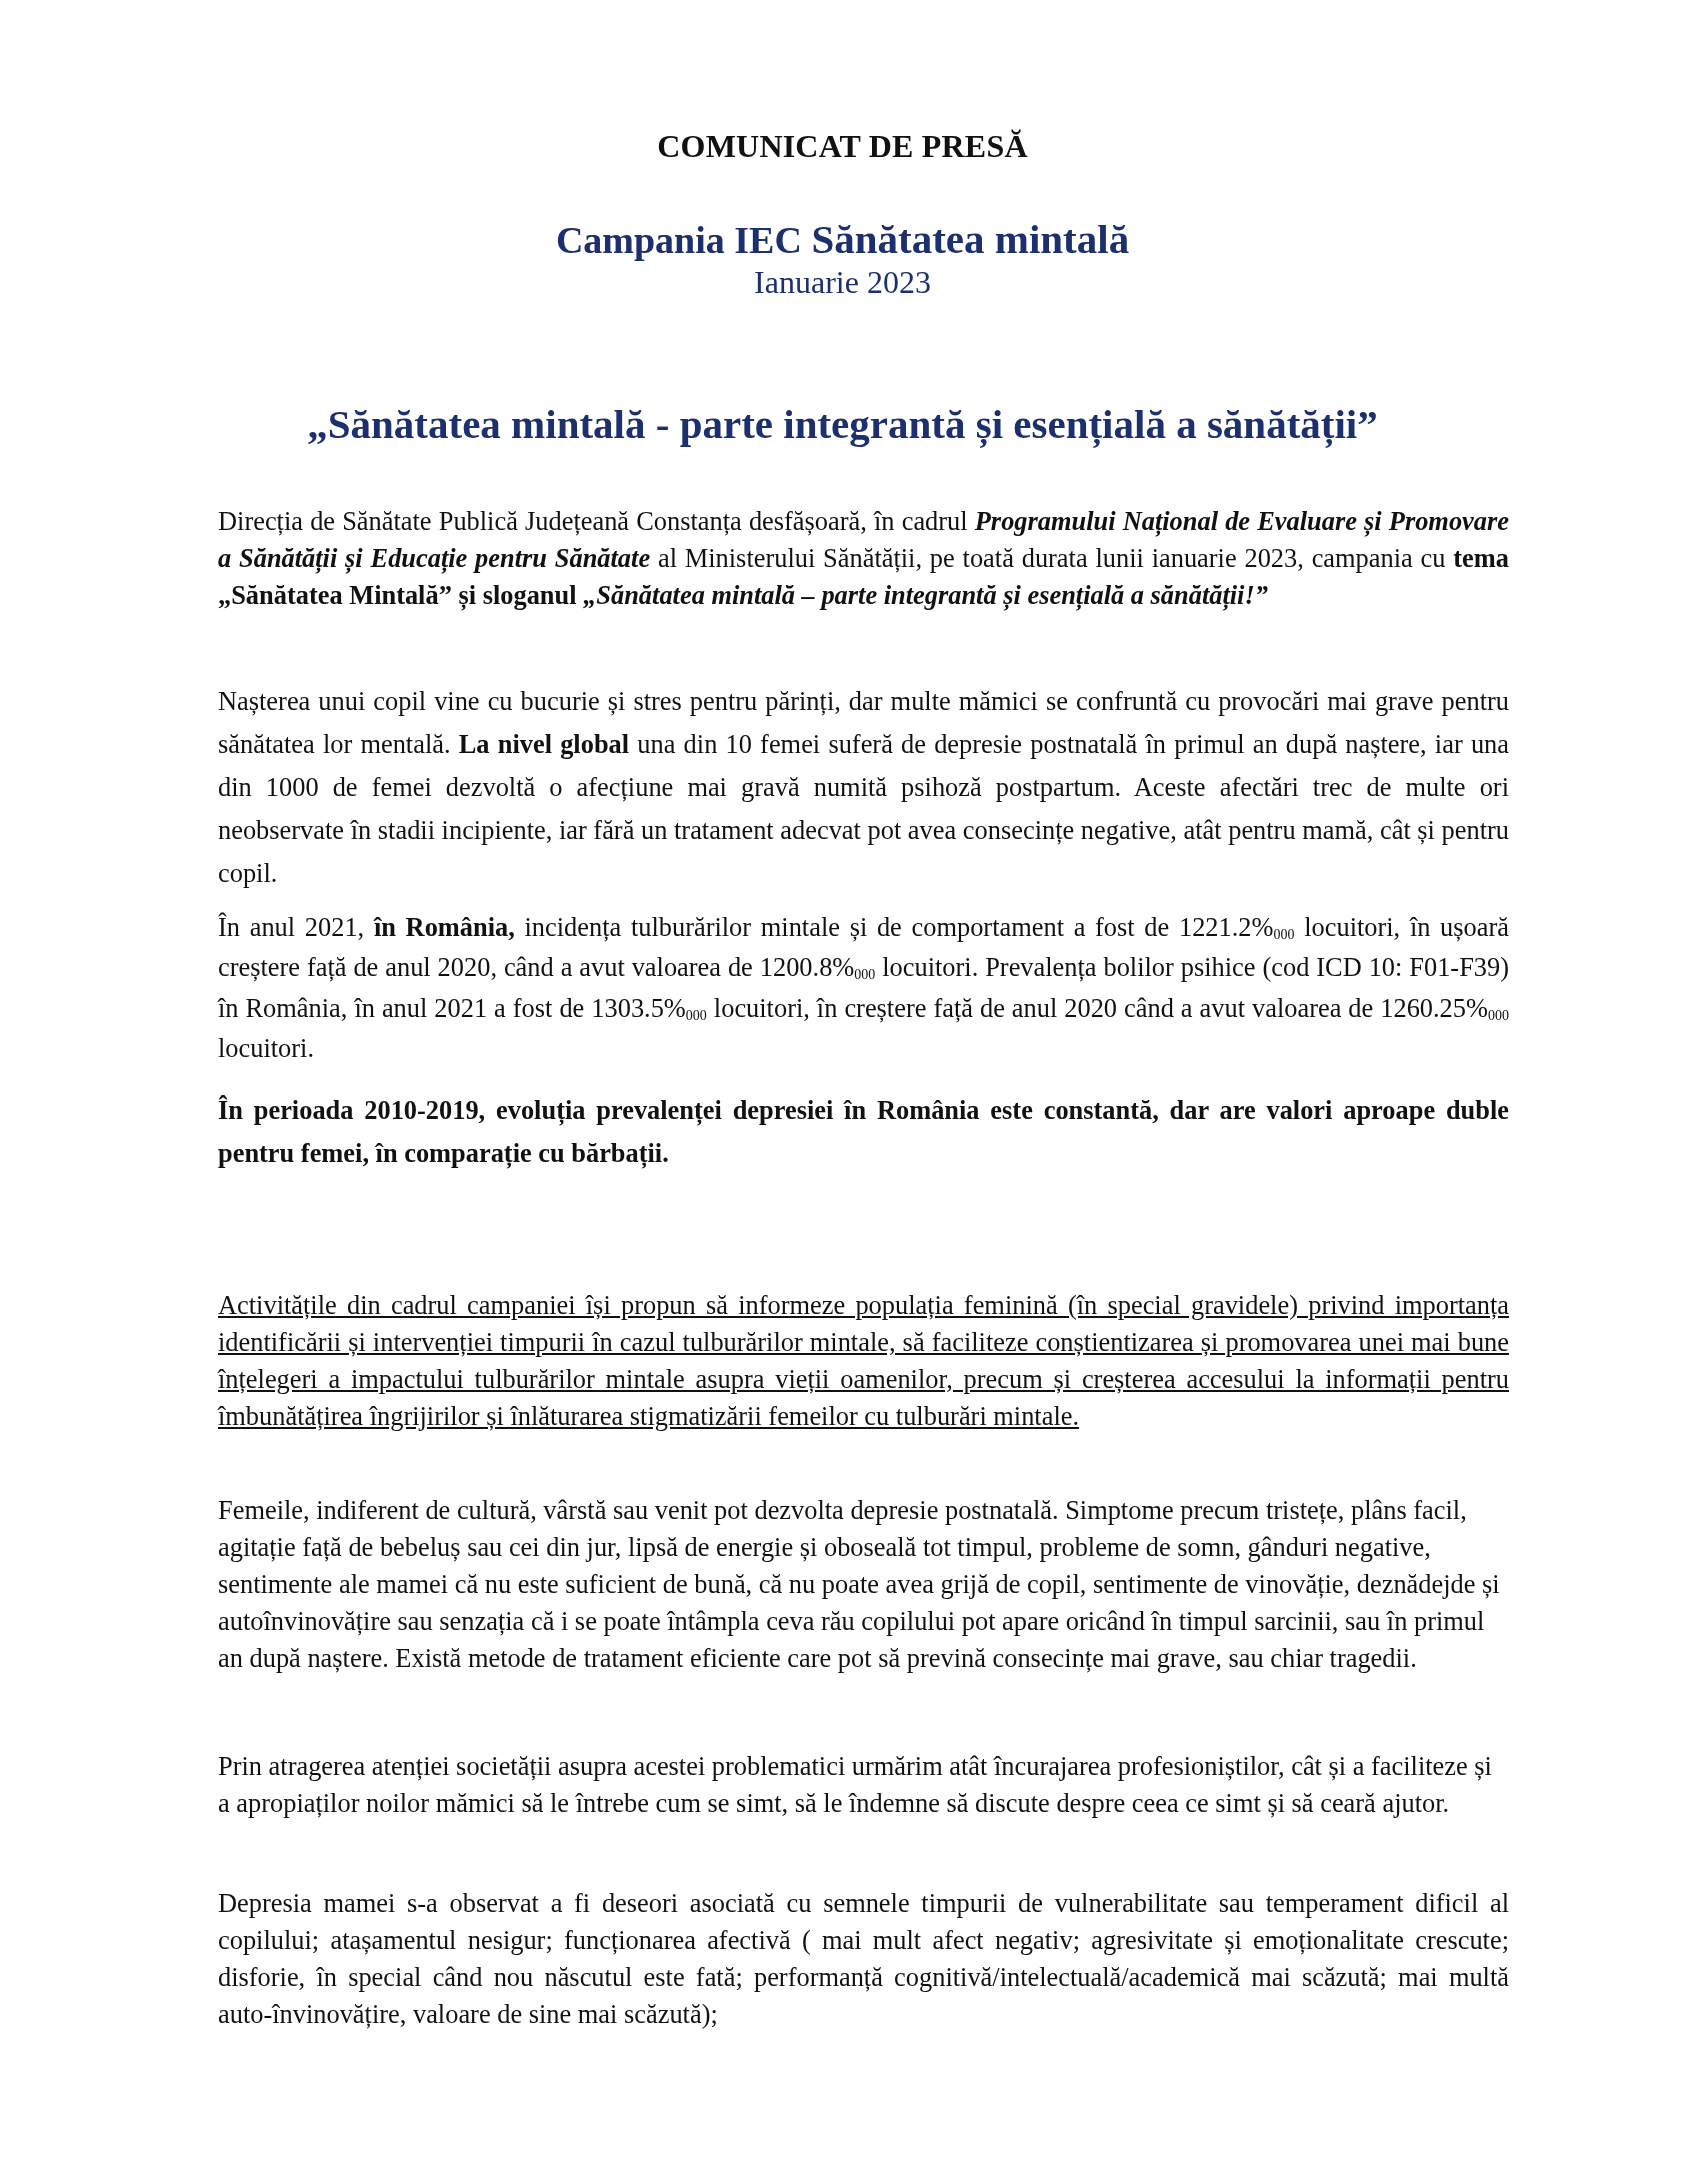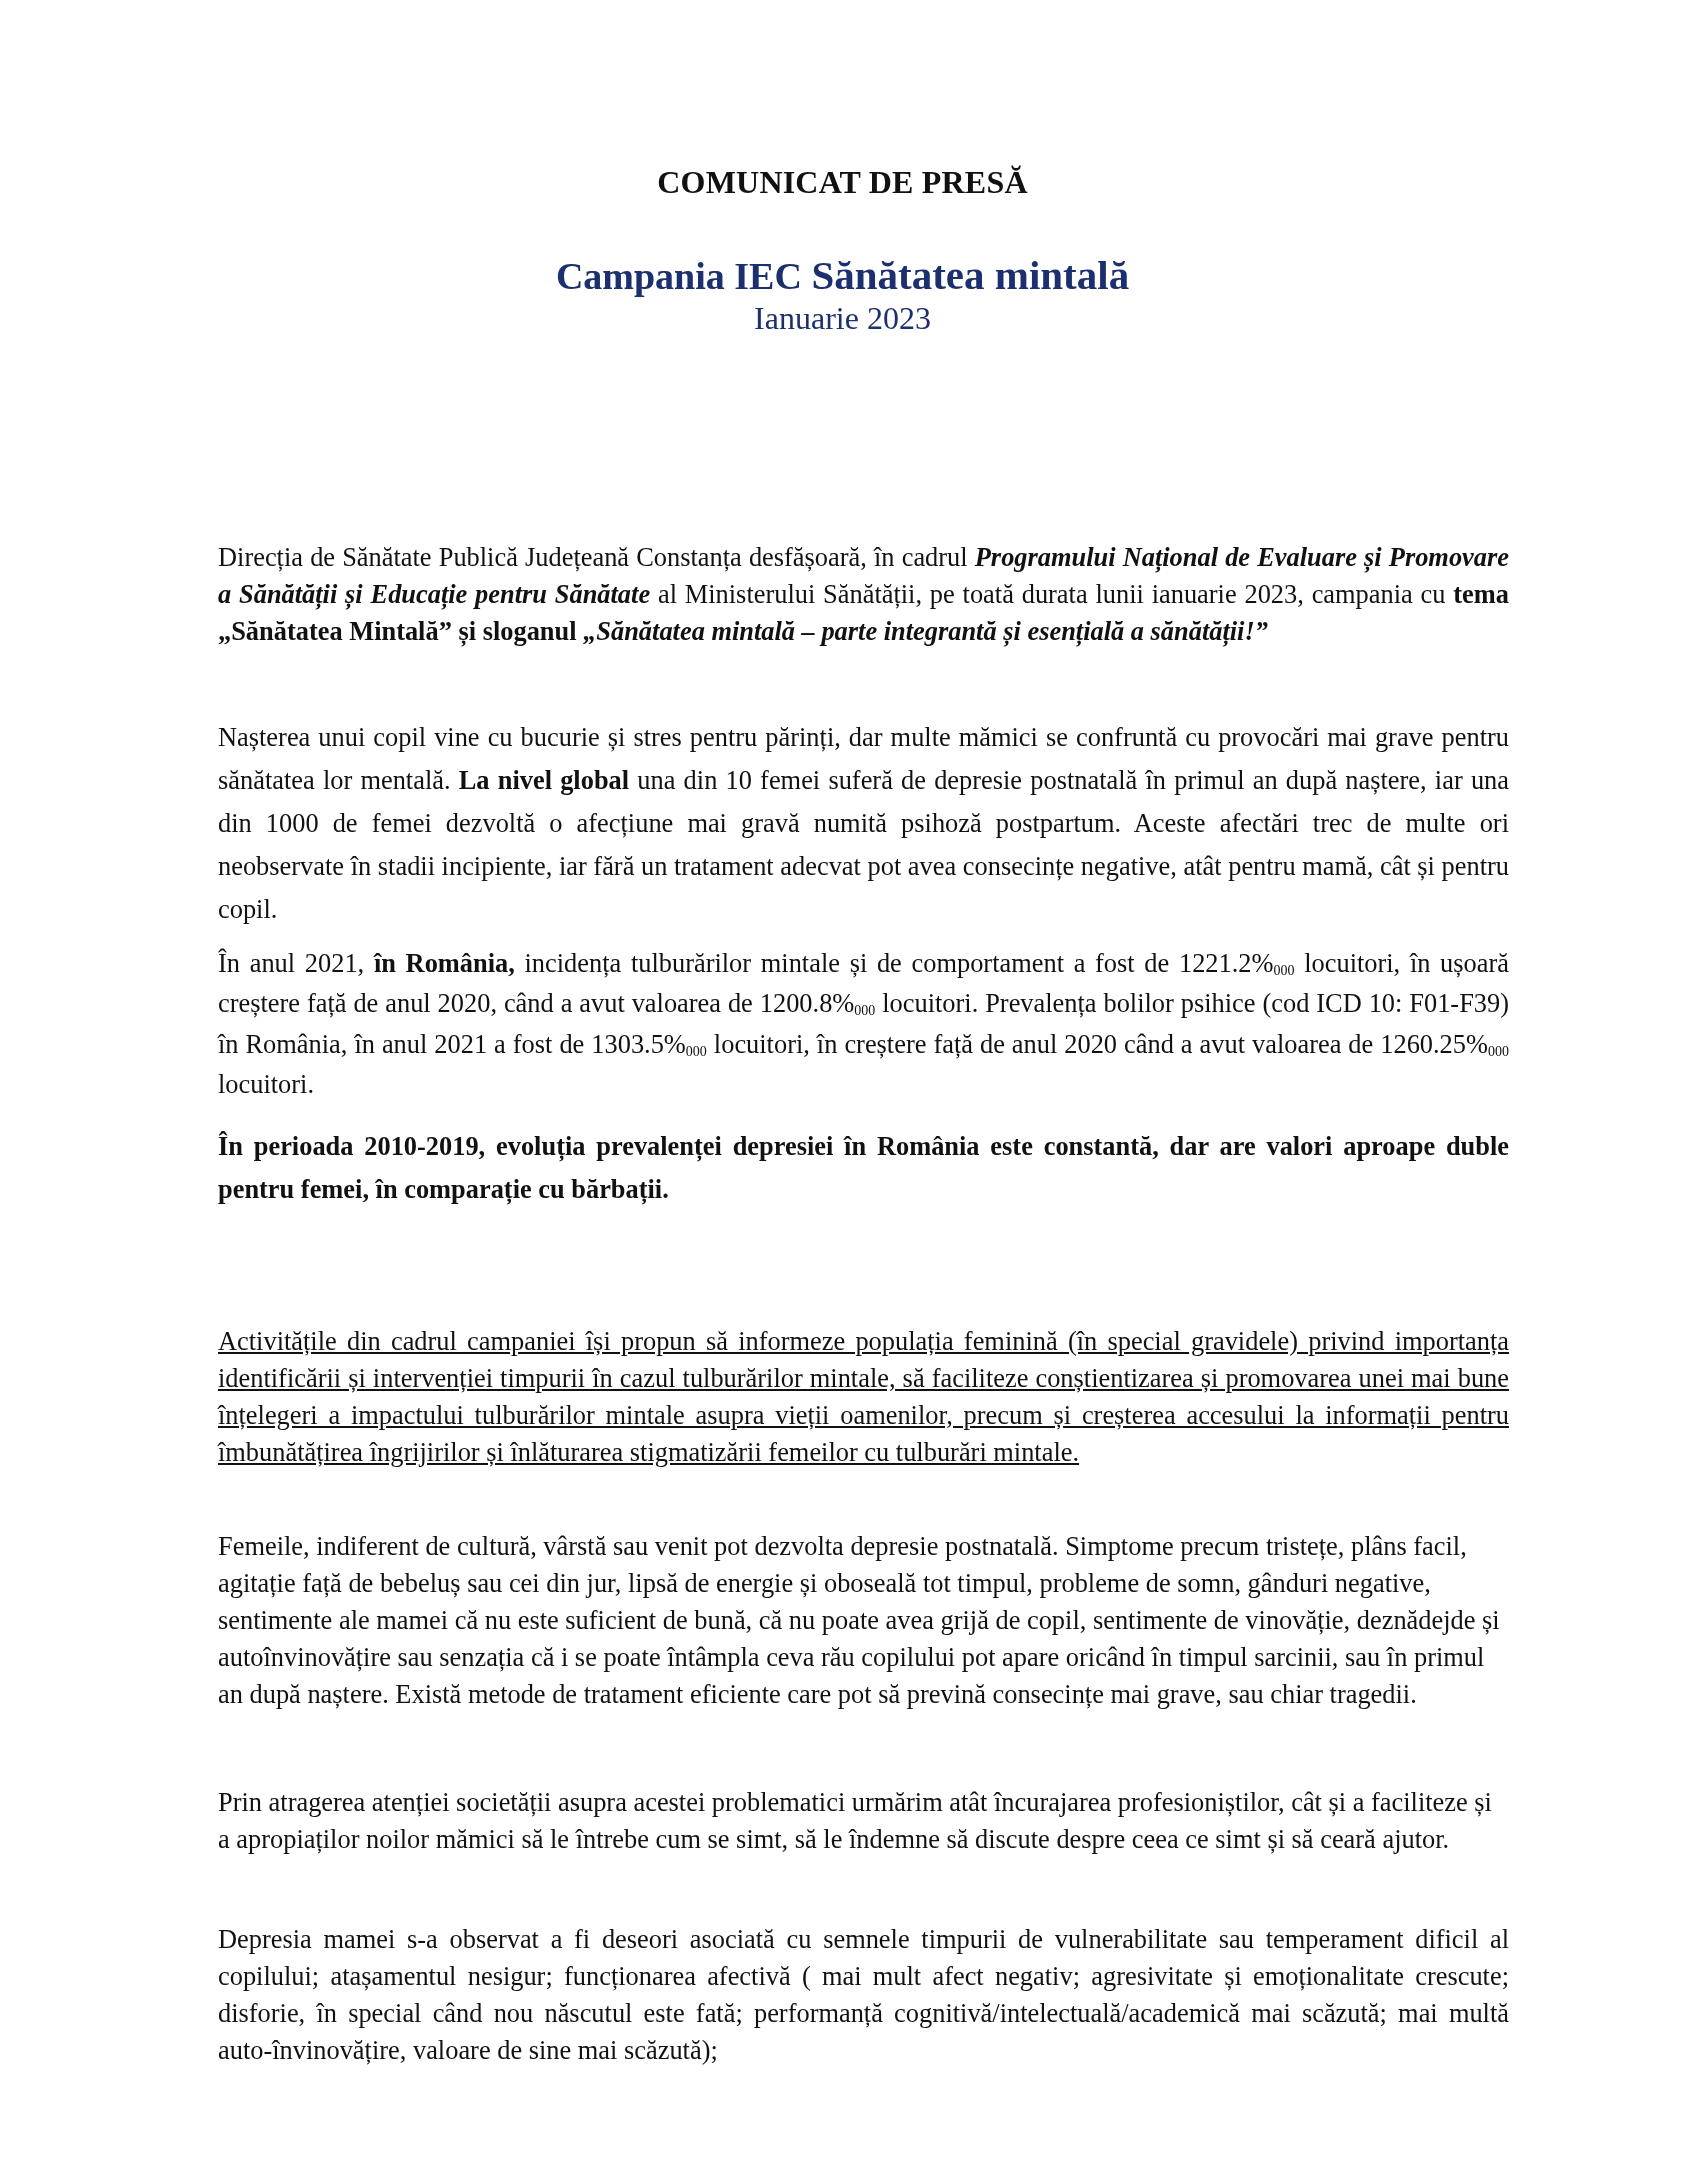--- a/index.html
+++ b/index.html
@@ -9,21 +9,20 @@
     position: relative;
     font-family: "Liberation Serif", "DejaVu Serif", serif;
     color: #111111;
     overflow: hidden;
   }
   .page {
     position: absolute;
     left: 0; top: 0;
     width: 1685px;
     height: 2070px;
-    margin-top: 36px;
   }
   .center { text-align: center; }
   .h-press {
     position: absolute;
     top: 128px; left: 0; width: 1685px;
     font-size: 32px;
     font-weight: bold;
     color: #111111;
     letter-spacing: 0.2px;
   }
@@ -80,20 +79,21 @@
 <div class="page">
 
   <div class="h-press center">COMUNICAT DE PRESĂ</div>
 
   <div class="h-campaign center">
     <span>Campania IEC </span><span class="big">Sănătatea mintală</span>
   </div>
 
   <div class="h-date center">Ianuarie 2023</div>
 
+  <div class="h-slogan center">„Sănătatea mintală - parte integrantă și esențială a sănătății”</div>
 
   <p id="p1" class="para"><span>Direcția de Sănătate Publică Județeană Constanța desfășoară, în cadrul </span><span class="bi">Programului Național de Evaluare și Promovare a Sănătății și Educație pentru Sănătate</span><span> al Ministerului Sănătății,  pe toată durata lunii ianuarie 2023, campania cu </span><span class="b">tema  „Sănătatea Mintală” și sloganul </span><span class="bi">„Sănătatea mintală – parte integrantă și esențială a sănătății!”</span></p>
 
   <p id="p2" class="para loose"><span>Nașterea unui copil vine cu bucurie și stres pentru părinți, dar multe mămici se confruntă cu provocări mai grave pentru sănătatea lor mentală. </span><span class="b">La nivel global</span><span> una din 10 femei suferă de depresie postnatală în primul an după naștere, iar  una  din 1000 de femei dezvoltă o afecțiune mai gravă numită psihoză postpartum. Aceste afectări trec de multe ori neobservate în stadii incipiente, iar fără un tratament adecvat pot avea consecințe negative, atât pentru mamă, cât și pentru copil.</span></p>
 
   <p id="p3" class="para mid"><span>În anul 2021, </span><span class="b">în România,</span><span> incidența tulburărilor mintale și de comportament a fost de 1221.2%</span><span class="sub">000</span><span> locuitori, în ușoară creștere față de anul 2020, când a avut valoarea de 1200.8%</span><span class="sub">000</span><span> locuitori. Prevalența bolilor psihice (cod ICD 10: F01-F39) în România, în anul 2021 a fost de 1303.5%</span><span class="sub">000</span><span> locuitori, în creștere față de anul 2020 când a avut valoarea de 1260.25%</span><span class="sub">000</span><span> locuitori.</span></p>
 
   <p id="p4" class="para loose b">În perioada 2010-2019, evoluția prevalenței depresiei în România este constantă, dar are valori aproape duble pentru femei, în comparație cu bărbații.</p>
 
 

